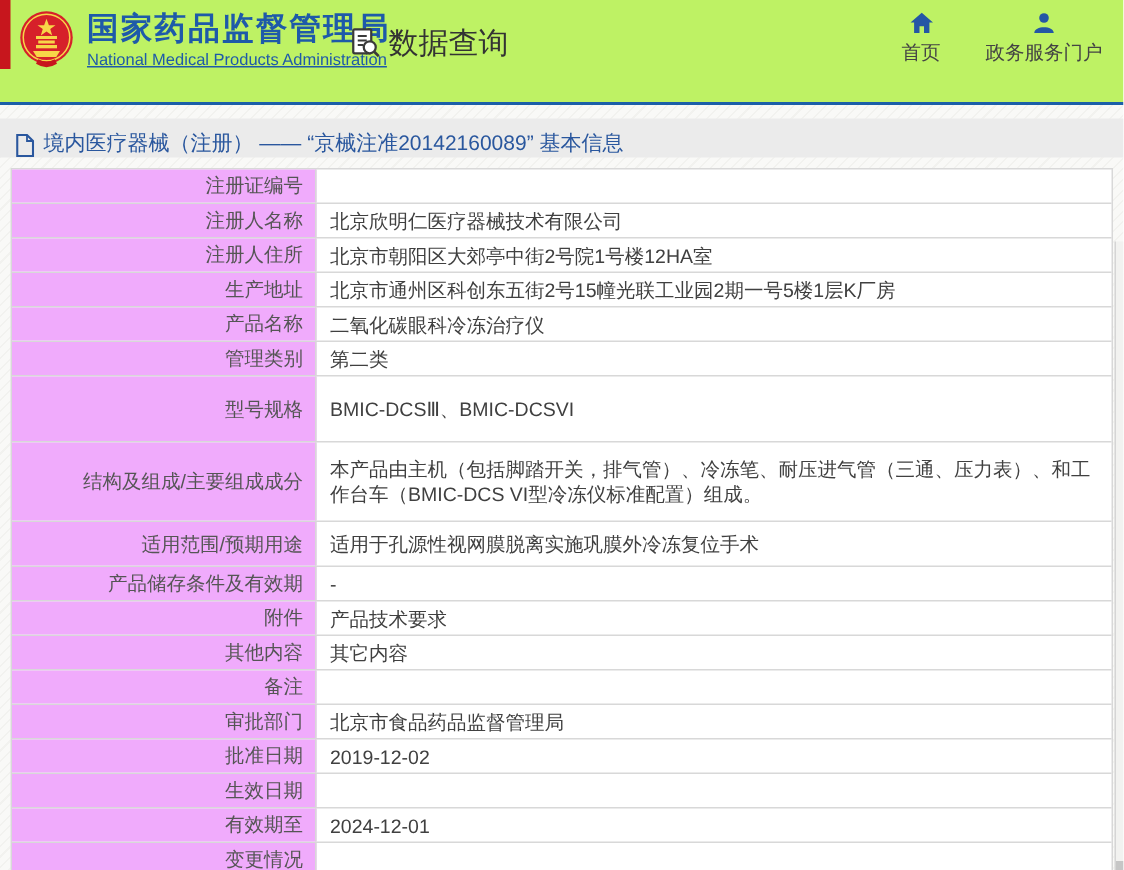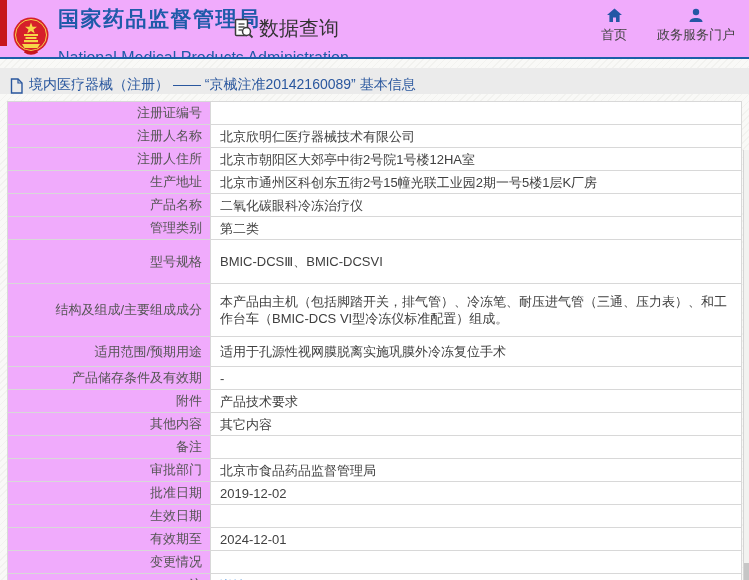--- a/index.html
+++ b/index.html
@@ -3,28 +3,28 @@
 <meta charset="utf-8">
 <style>
   * { box-sizing: border-box; margin: 0; padding: 0; }
   html,body { width: 749px; height: 580px; overflow: hidden; }
   body {
     font-family: "Liberation Sans", "DejaVu Sans", sans-serif;
     background: #fff;
   }
   
   .site-header {
-    position: relative; height: 57px; background: #f0abfc;
+    position: relative; height: 68px; background: #bef264;
   }
   .red-bar {
     position: absolute; left: 0; top: 0; width: 7px; height: 46px; background: #c7161d;
   }
   .brand { position: absolute; left: 12px; top: 5px; display: flex; align-items: center; gap: 8px; }
   .brand-cn { color: #1e5aa9; font-size: 21px; font-weight: bold; letter-spacing: 1.5px; }
-  .brand-en { color: #1e5aa9; font-size: 16px; margin-top: 16px; }
+  .brand-en { color: #1e5aa9; font-size: 11px; margin-top: 1px; text-decoration: underline; }
   .dq { position: absolute; left: 233px; top: 15px; display: flex; align-items: center; gap: 5px;
         color: #333; font-size: 20px; cursor: pointer; }
   .top-nav { position: absolute; right: 14px; top: 8px; display: flex; gap: 30px; }
   .top-nav a { display: flex; flex-direction: column; align-items: center; gap: 3px;
                text-decoration: none; color: #444; font-size: 13px; cursor: pointer; }
   .blue-line { height: 2px; background: #1c5fa8; }
   
   .content {
     height: 521px;
     background: repeating-linear-gradient(135deg, #f9f9f7 0 4px, #f2f2ef 4px 5px);

